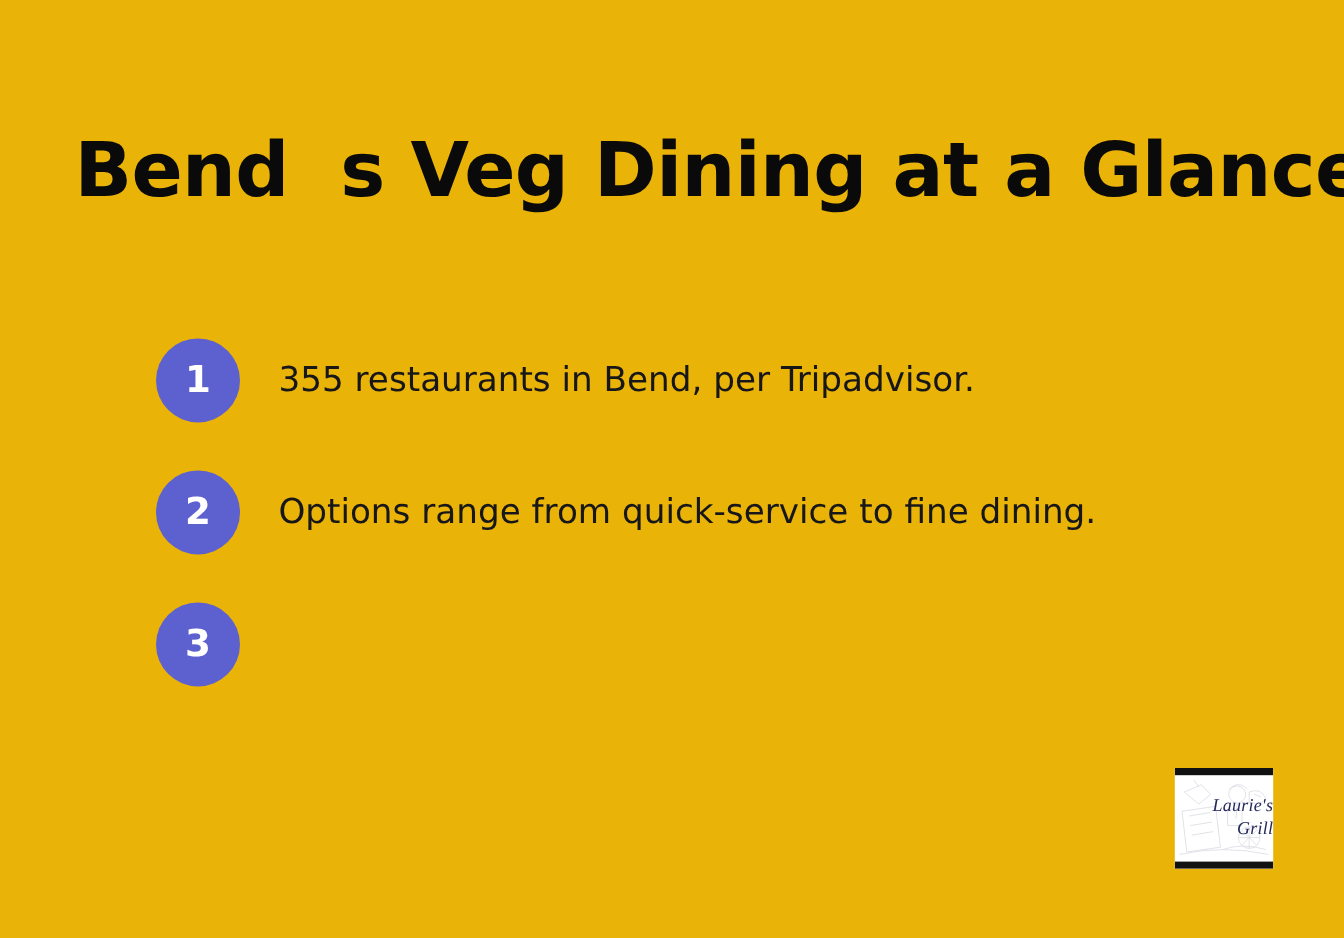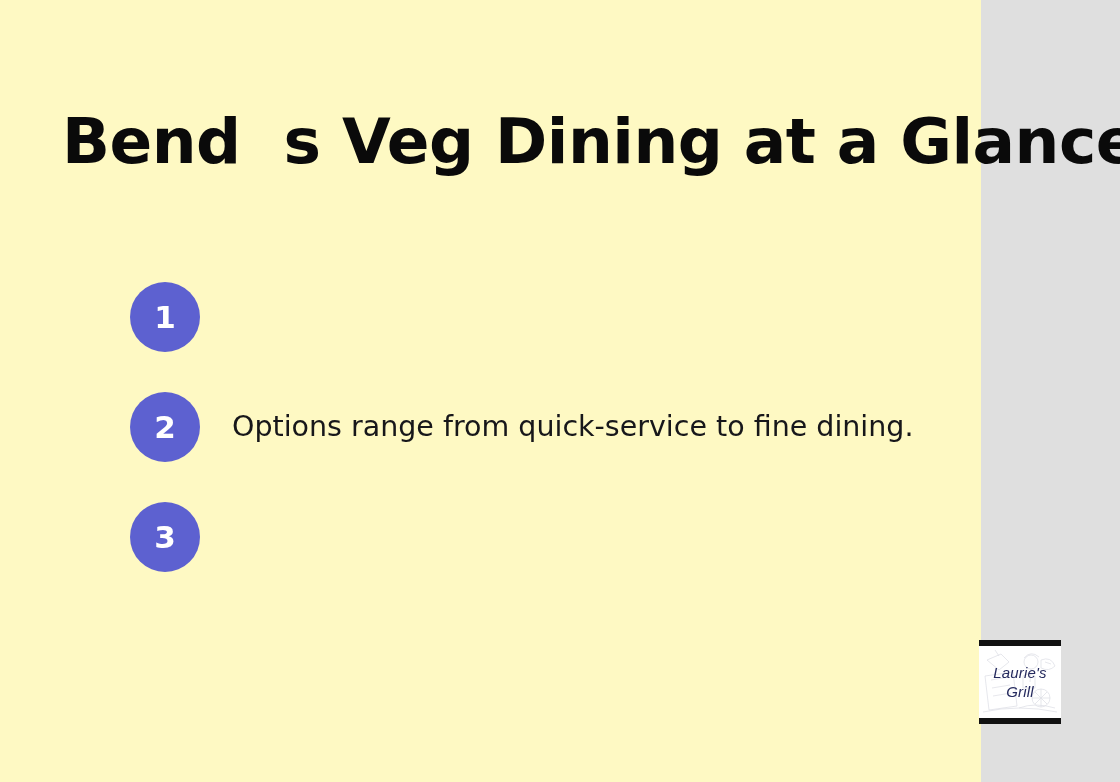--- a/index.html
+++ b/index.html
@@ -8,24 +8,23 @@
   }
   body {
     width: 1120px;
     height: 782px;
     background: #dfdfdf;
     font-family: "Liberation Sans", sans-serif;
     overflow: hidden;
   }
   .slide {
     position: relative;
-    width: 948px;
+    width: 1120px;
     height: 782px;
-    background: #fef9c3;
-    padding-left: 33px;
+    background: #eab308;
   }
 
   
   .title {
     position: absolute;
     left: 62px;
     top: 108px;
     width: 996px;
     font-size: 63px;
     font-weight: bold;
@@ -101,24 +100,24 @@
     opacity: 0.30;
   }
   .logo-text {
     position: absolute;
     left: 0;
     top: 0;
     width: 82px;
     height: 84px;
     display: flex;
     flex-direction: column;
-    align-items: center;
+    align-items: flex-end;
     justify-content: center;
     color: #252a5e;
-    font-family: Liberation Sans, sans-serif;
+    font-family: Liberation Serif, serif;
     font-style: italic;
     line-height: 1.0;
   }
   .logo-line1 {
     font-size: 15px;
     letter-spacing: 0.2px;
   }
   .logo-line2 {
     font-size: 15px;
     letter-spacing: 0.2px;
@@ -129,20 +128,21 @@
 <body>
 
 <div class="slide">
 
   <div class="title">Bend  s Veg Dining at a Glance</div>
 
   <div class="list">
 
     <div class="list-item">
       <div class="badge">1</div>
+      <div class="item-text">355 restaurants in Bend, per Tripadvisor.</div>
     </div>
 
     <div class="list-item">
       <div class="badge">2</div>
       <div class="item-text">Options range from quick-service to fine dining.</div>
     </div>
 
     <div class="list-item">
       <div class="badge">3</div>
     </div>

